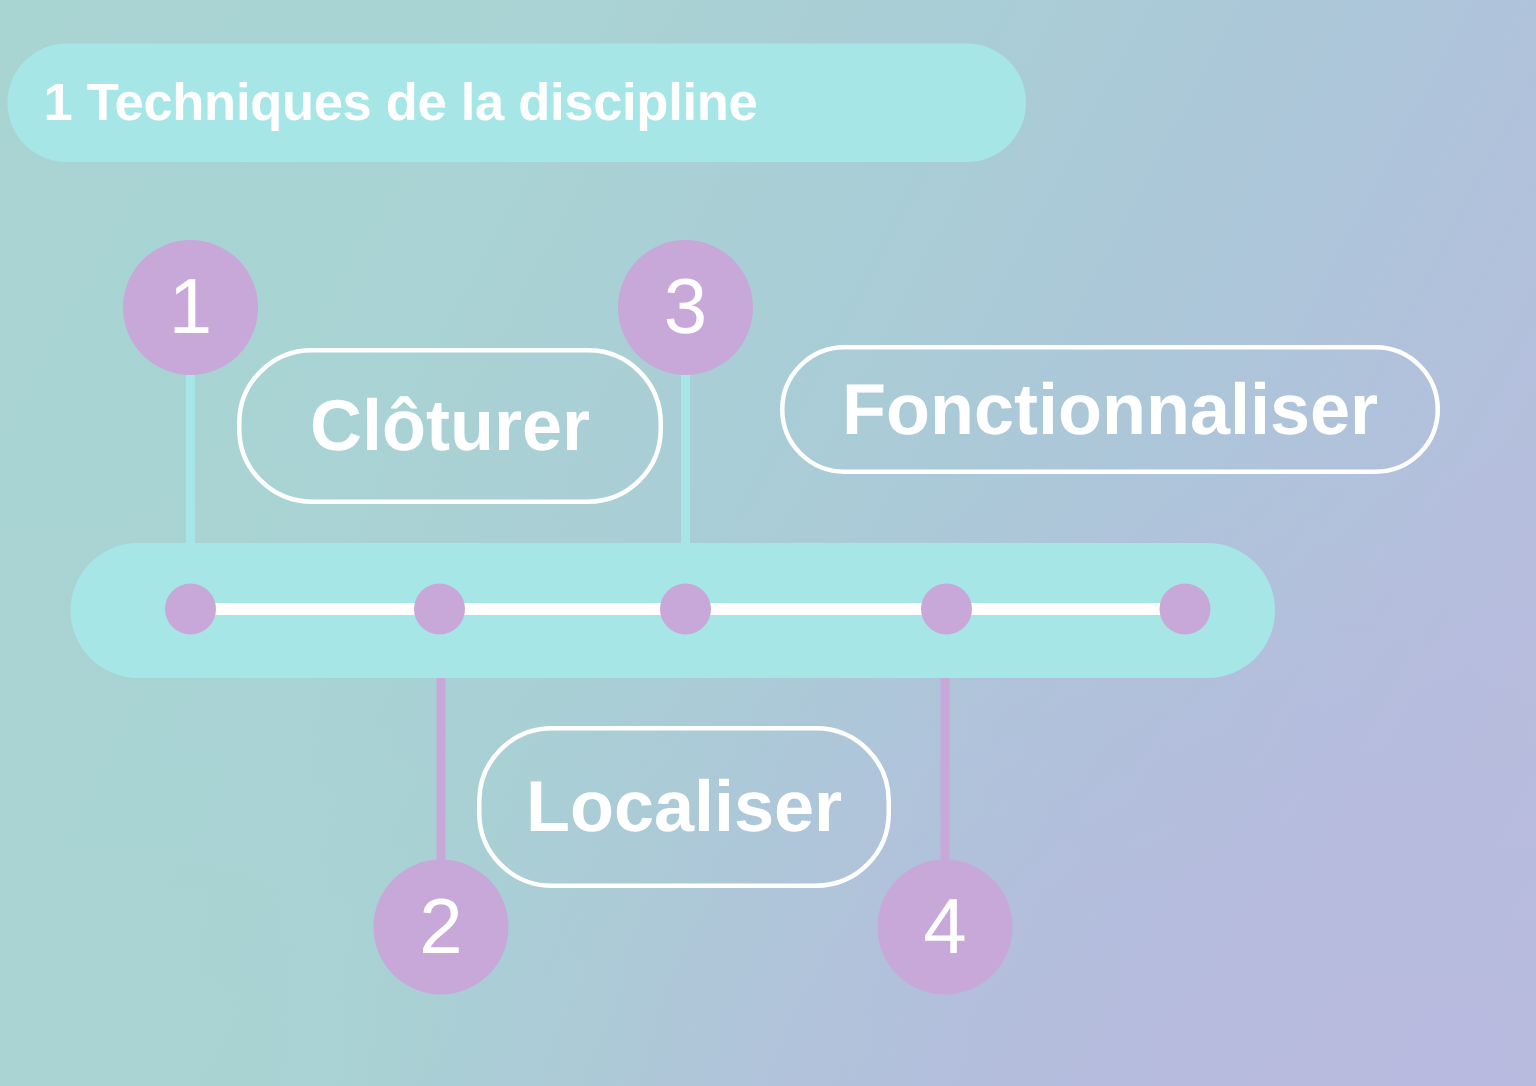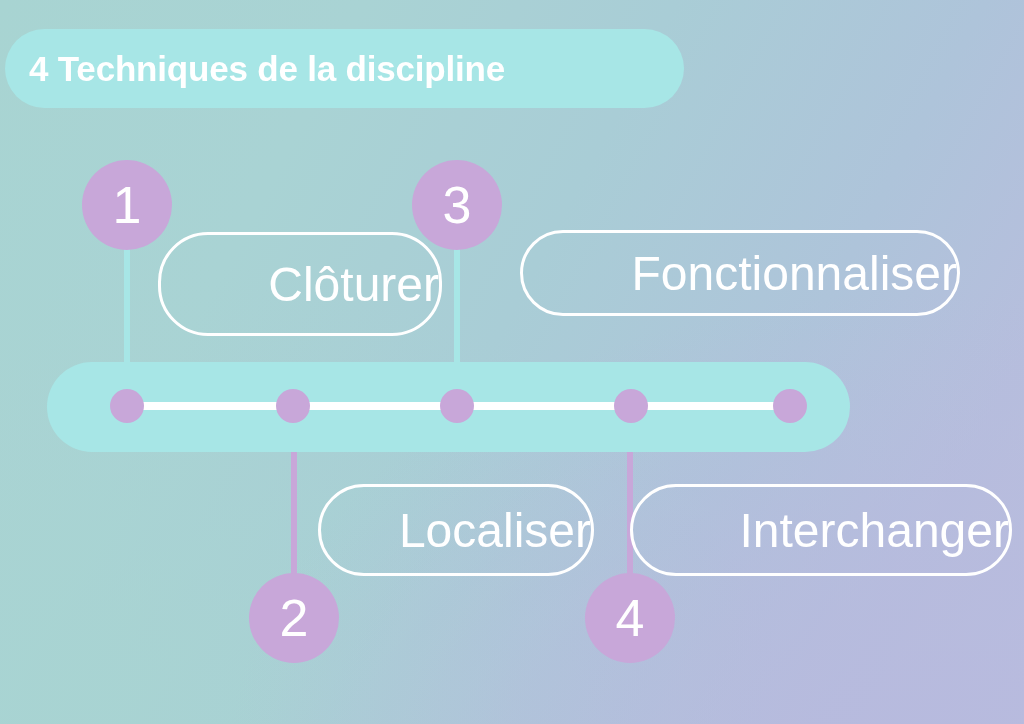--- a/index.html
+++ b/index.html
@@ -97,57 +97,54 @@
   }
 
   
   .label-pill {
     position: absolute;
     border: 3px solid #ffffff;
     border-radius: 50px;
     background: transparent;
     display: flex;
     align-items: center;
-    justify-content: flex-end;
+    justify-content: center;
     color: #ffffff;
     font-size: 48px;
-    font-weight: 400;
+    font-weight: 700;
     white-space: nowrap;
     box-sizing: border-box;
   }
 </style>
 </head>
 <body>
 
 <div id="canvas">
 
   <div class="title-pill">
-    <span class="title-text">4 Techniques de la discipline</span>
+    <span class="title-text">1 Techniques de la discipline</span>
   </div>
 
   <div class="stem stem-up" style="left:127px; top:205px;  height:175px;"></div>
   <div class="stem stem-up" style="left:457px; top:205px;  height:175px;"></div>
   <div class="stem stem-down" style="left:294px; top:432px;  height:190px;"></div>
   <div class="stem stem-down" style="left:630px; top:432px;  height:190px;"></div>
 
   <div class="label-pill" style="left:158px; top:232px; width:284px; height:104px;">
     <span>Clôturer</span>
   </div>
 
   <div class="label-pill" style="left:520px; top:230px; width:440px; height:86px;">
     <span>Fonctionnaliser</span>
   </div>
 
-  <div class="label-pill" style="left:318px; top:484px; width:276px; height:92px;">
+  <div class="label-pill" style="left:318px; top:484px; width:276px; height:108px;">
     <span>Localiser</span>
   </div>
 
-  <div class="label-pill" style="left:630px; top:484px; width:382px; height:92px;">
-    <span>Interchanger</span>
-  </div>
 
   <div class="timeline-bar"></div>
   <div class="timeline-rail"></div>
 
   <div class="node-dot" style="left:127px; top:406px;"></div>
   <div class="node-dot" style="left:293px; top:406px;"></div>
   <div class="node-dot" style="left:457px; top:406px;"></div>
   <div class="node-dot" style="left:631px; top:406px;"></div>
   <div class="node-dot" style="left:790px; top:406px;"></div>
 

